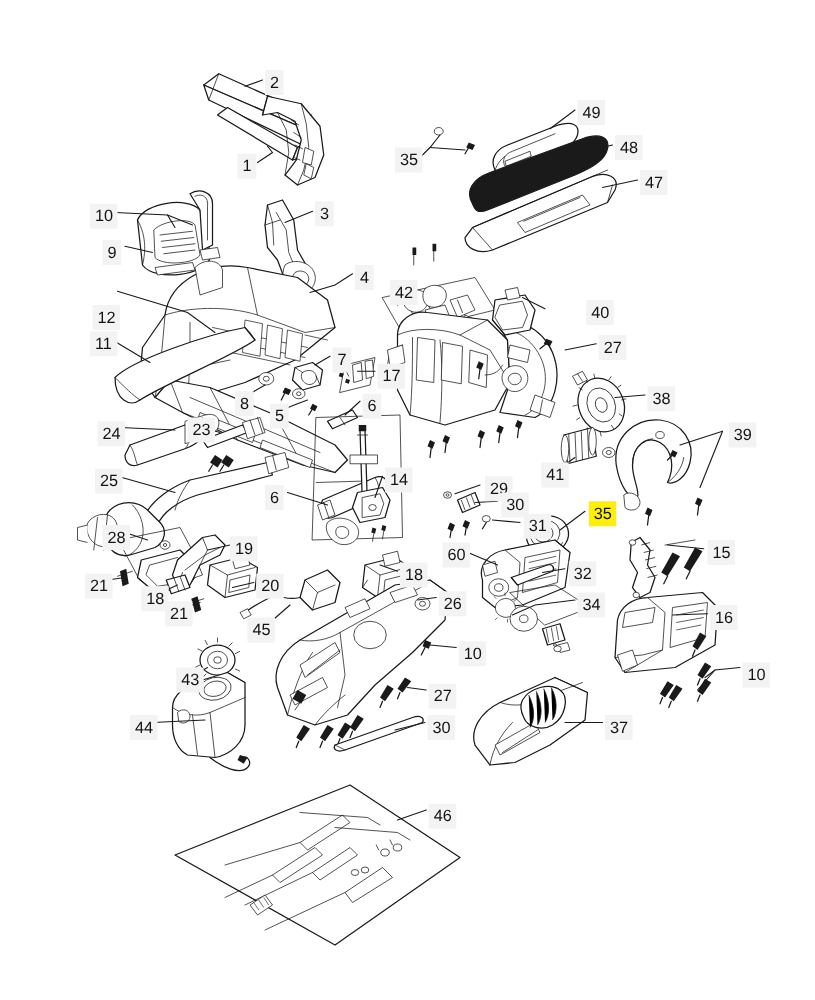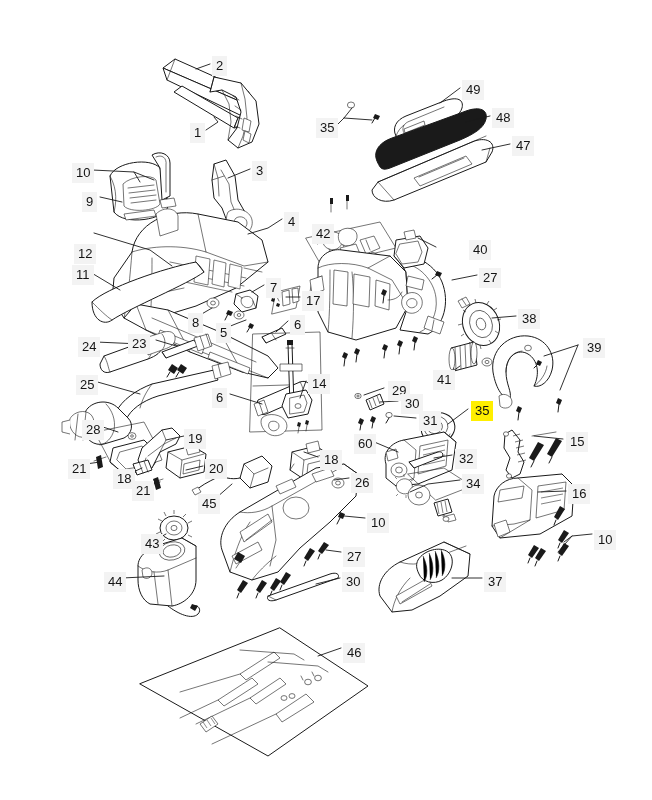--- a/index.html
+++ b/index.html
@@ -792,21 +792,21 @@
       <div class="callout" style="left: 440px; top: 240px; margin-left: 29px;">40</div>
       <div class="callout" style="left: 72px; top: 265px;">11</div>
       <div class="callout" style="left: 479px; top: 268px;">27</div>
       <div class="callout" style="left: 266px; top: 278px;">7</div>
       <div class="callout" style="left: 302px; top: 291px; text-align: right;">17</div>
       <div class="callout" style="left: 188px; top: 313px;">8</div>
       <div class="callout" style="left: 216px; top: 323px;">5</div>
       <div class="callout" style="left: 290px; top: 315px;">6</div>
       <div class="callout" style="left: 518px; top: 309px;">38</div>
       <div class="callout" style="left: 78px; top: 337px;">24</div>
-      <div class="callout" style="left: 128px; top: 334px;">23</div>
+      <div class="callout" style="left: 150px; top: 334px;">23</div>
       <div class="callout" style="left: 583px; top: 338px;">39</div>
       <div class="callout" style="left: 76px; top: 375px;">25</div>
       <div class="callout" style="left: 433px; top: 370px;">41</div>
       <div class="callout" style="left: 212px; top: 388px;">6</div>
       <div class="callout" style="left: 308px; top: 374px;">14</div>
       <div class="callout" style="left: 388px; top: 381px;">29</div>
       <div class="callout" style="left: 401px; top: 394px;">30</div>
       <div class="callout" style="left: 419px; top: 411px;">31</div>
       <div class="callout hl" style="left: 471px; top: 401px;">35</div>
       <div class="callout" style="left: 82px; top: 420px;">28</div>

